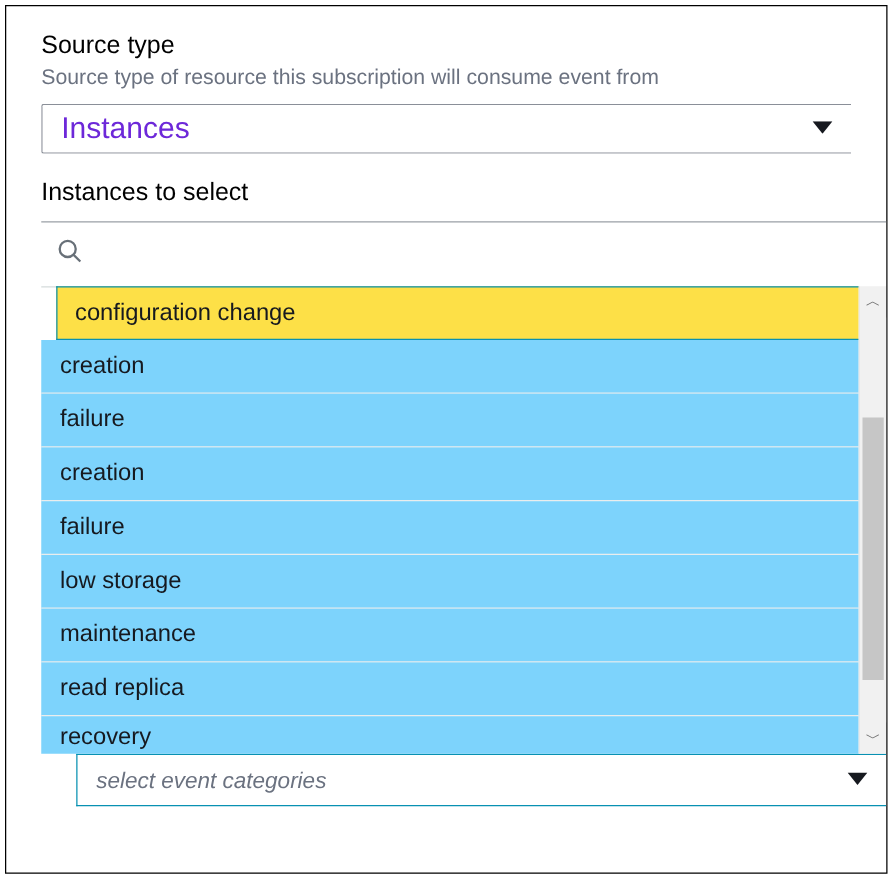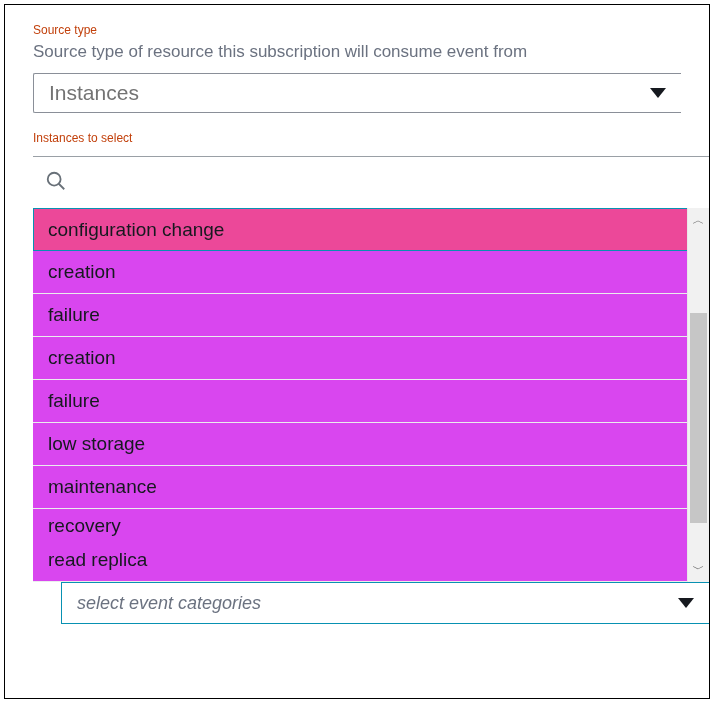--- a/index.html
+++ b/index.html
@@ -14,22 +14,22 @@
     height: 695px;
     padding: 18px 0 0 0;
     position: relative;
     overflow: hidden;
   }
   .field-group {
     padding: 0 28px 0 28px;
     margin-bottom: 18px;
   }
   .field-label {
-    font-size: 12px;
-    color: #c2410c;
+    font-size: 20px;
+    color: #000000;
     font-weight: 400;
     line-height: 1.3;
   }
   .field-desc {
     font-size: 17px;
     color: #6b7280;
     margin-top: 2px;
     line-height: 1.3;
   }
   .select-box {
@@ -39,22 +39,22 @@
     border-radius: 2px 0 0 2px;
     height: 40px;
     display: flex;
     align-items: center;
     justify-content: space-between;
     padding: 0 15px 0 15px;
     background: #fff;
     cursor: pointer;
   }
   .select-box .value {
-    font-size: 21px;
-    color: #737373;
+    font-size: 24px;
+    color: #6d28d9;
   }
   .instances-group {
     padding: 0 0 0 28px;
   }
   .search-box {
     margin-top: 10px;
     border-top: 1px solid #9aa0a6;
     height: 52px;
     display: flex;
     align-items: center;
@@ -82,29 +82,30 @@
   }
   .option {
     height: 43px;
     display: flex;
     align-items: center;
     padding-left: 15px;
     font-size: 19px;
     color: #16191f;
     border-bottom: 1px solid #eaeded;
     cursor: pointer;
-    background: #d946ef;
+    background: #7dd3fc;
   }
   .option.highlight {
-    background: #ec4899;
+    background: #fde047;
     border: 1px solid #0891b2;
     border-left: 1px solid #0891b2;
     border-right: none;
     margin-top: -1px;
     padding-left: 14px;
+    margin-left: 12px;
   }
   .option.cut {
     height: 30px;
     align-items: flex-start;
     padding-top: 6px;
     border-bottom: none;
   }
   .scrollbar {
     width: 22px;
     background: #f1f1f1;
@@ -188,22 +189,22 @@
 
     <div class="dropdown-area">
       <div class="options-list">
         <div class="option highlight">configuration change</div>
         <div class="option">creation</div>
         <div class="option">failure</div>
         <div class="option">creation</div>
         <div class="option">failure</div>
         <div class="option">low storage</div>
         <div class="option">maintenance</div>
+        <div class="option">read replica</div>
         <div class="option cut">recovery</div>
-        <div class="option">read replica</div>
       </div>
       <div class="scrollbar">
         <div class="arrow">︿</div>
         <div class="track">
           <div class="thumb"></div>
         </div>
         <div class="arrow">﹀</div>
       </div>
     </div>
 

